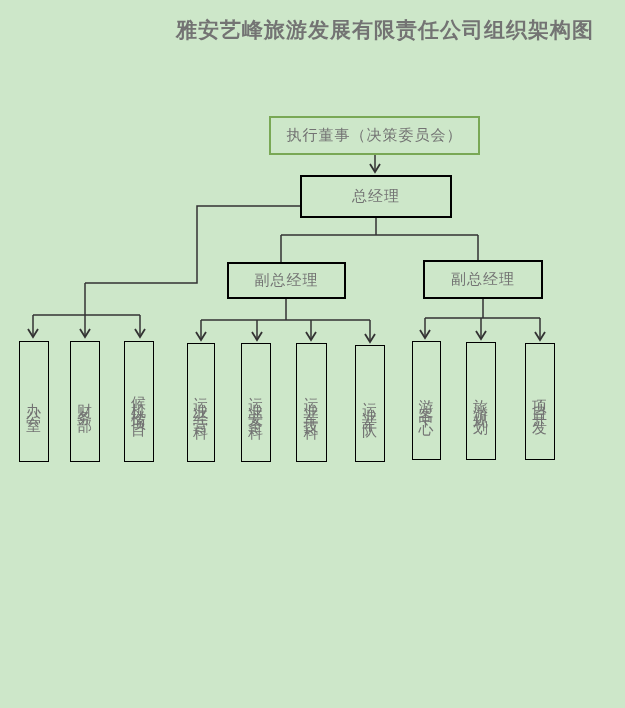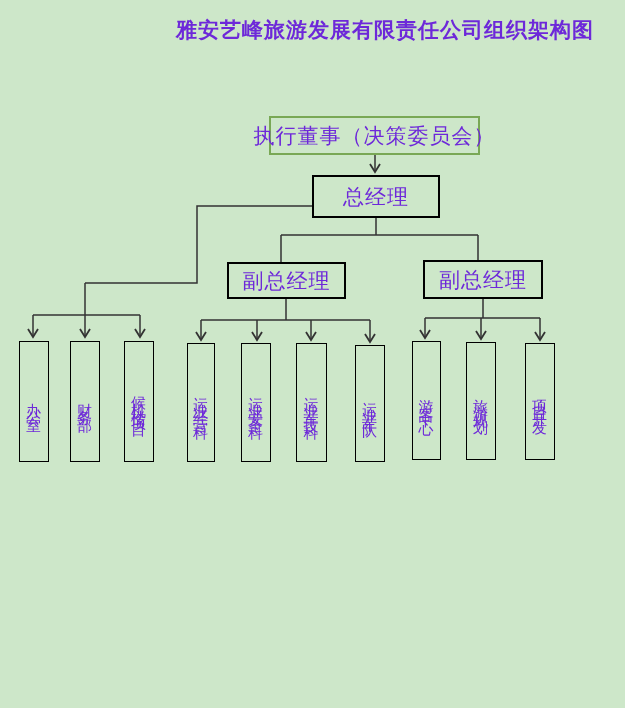--- a/index.html
+++ b/index.html
@@ -1,38 +1,38 @@
 <!DOCTYPE html>
 <html style="--background: #cde7c9; --exec-border: #79a855; --box-border: #000000; --line: #333333;"><head>
 <meta charset="utf-8">
 <style>
   html,body{margin:0;padding:0;}
   #stage{
     position:relative;
     width:625px;height:708px;
     background:var(--background,#cde7c9);
     font-family:"Liberation Sans","DejaVu Sans",sans-serif;
-    color:#6d28d9;
+    color:#737373;
     overflow:hidden;
   }
   .title{
     position:absolute;left:140px;top:16px;width:490px;
     text-align:center;
     font-size:21px;font-weight:bold;letter-spacing:1px;
     font-family:"DejaVu Serif","Liberation Serif",serif;
   }
   svg.lines{position:absolute;left:0;top:0;}
   svg.lines path{fill:none;stroke:var(--line,#333333);stroke-width:1.5;}
   #arw path{fill:none;stroke:var(--line,#333333);stroke-width:1.8;}
   .hbox{
     position:absolute;box-sizing:border-box;
     border:2px solid var(--box-border,#000);
     background:var(--background,#cde7c9);
     display:flex;align-items:center;justify-content:center;
-    font-size:21px;letter-spacing:1px;white-space:nowrap;
+    font-size:15px;letter-spacing:1px;white-space:nowrap;
   }
   .hbox.exec{border-color:var(--exec-border,#79a855);}
   .vbox{
     position:absolute;box-sizing:border-box;
     border:1.5px solid var(--box-border,#000);
     background:var(--background,#cde7c9);
     display:flex;align-items:center;justify-content:center;
   }
   .vtext{
     writing-mode:vertical-rl;
@@ -71,21 +71,21 @@
     <path d="M483 299 L483 318 M425 318 L540 318"></path>
     <path d="M425 318 L425 338" marker-end="url(#arw)"></path>
     <path d="M481 318 L481 339" marker-end="url(#arw)"></path>
     <path d="M540 318 L540 340" marker-end="url(#arw)"></path>
   </svg>
 
   <div class="title">雅安艺峰旅游发展有限责任公司组织架构图</div>
 
   <div class="hbox exec" style="left:269px;top:116px;width:211px;height:39px;">执行董事（决策委员会）</div>
 
-  <div class="hbox" style="left:312px;top:175px;width:128px;height:43px;font-family:Liberation Mono, monospace;">总经理</div>
+  <div class="hbox" style="left:300px;top:175px;width:152px;height:43px;font-family:Liberation Mono, monospace;">总经理</div>
 
 
   <div class="hbox" style="left:227px;top:262px;width:119px;height:37px;">副总经理</div>
 
   <div class="hbox" style="left:423px;top:260px;width:120px;height:39px;">副总经理</div>
 
   <div class="vbox" style="left:19px;top:341px;width:30px;height:121px;">
     <span class="vtext">办公室</span>
   </div>
   <div class="vbox" style="left:70px;top:341px;width:30px;height:121px;">

